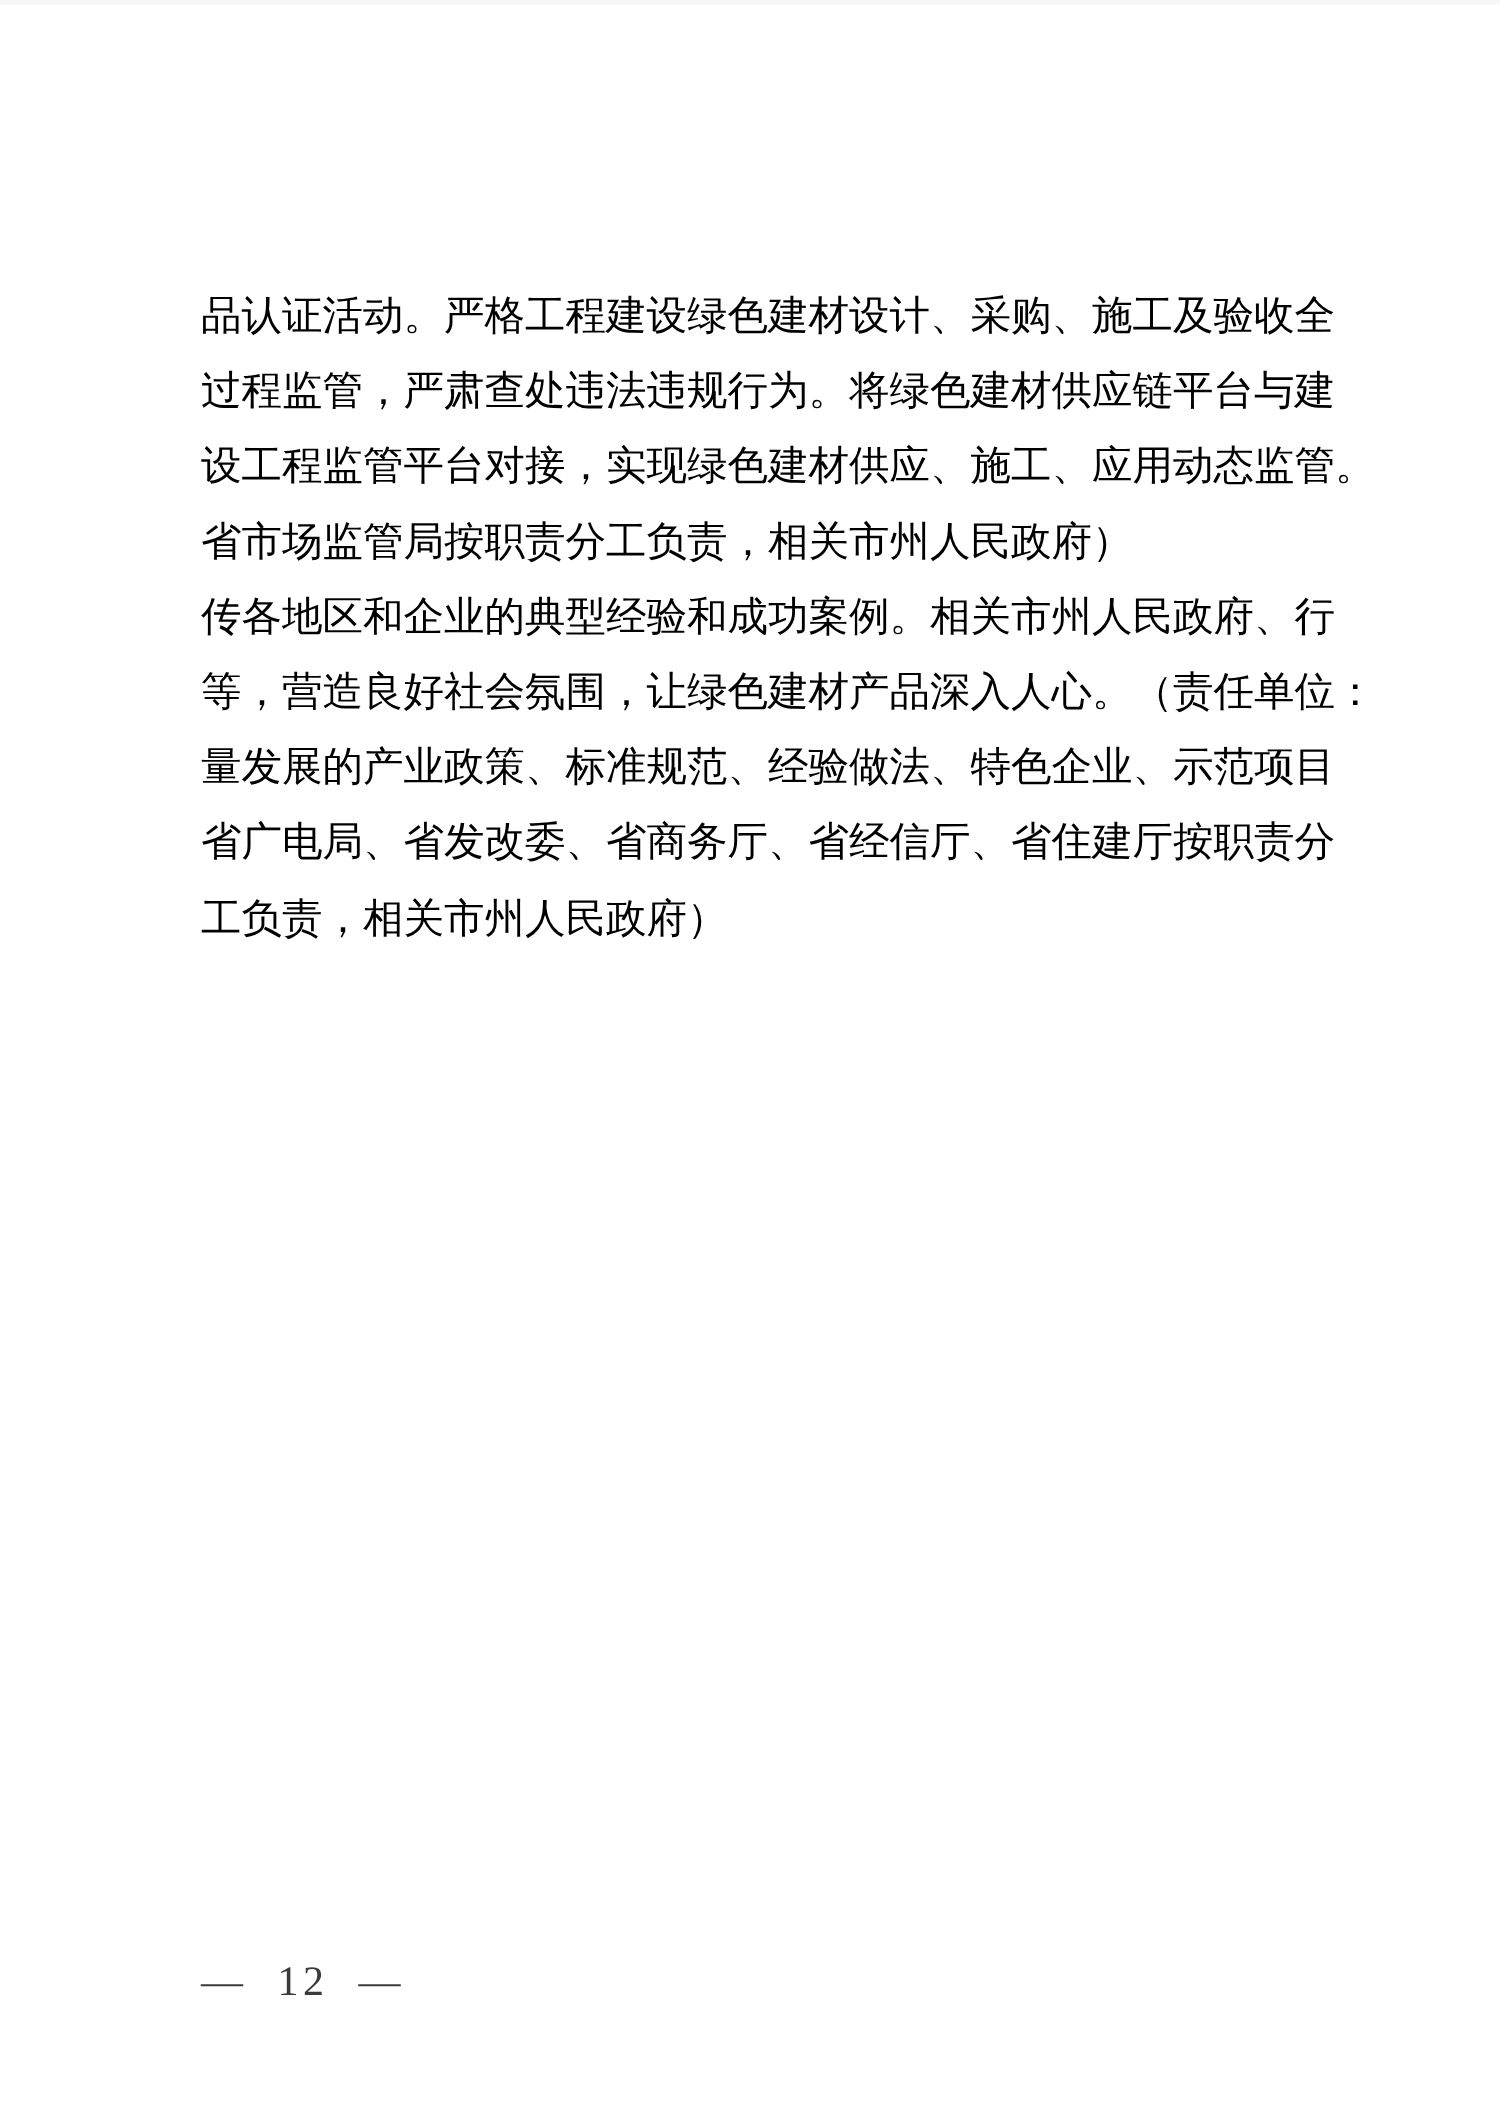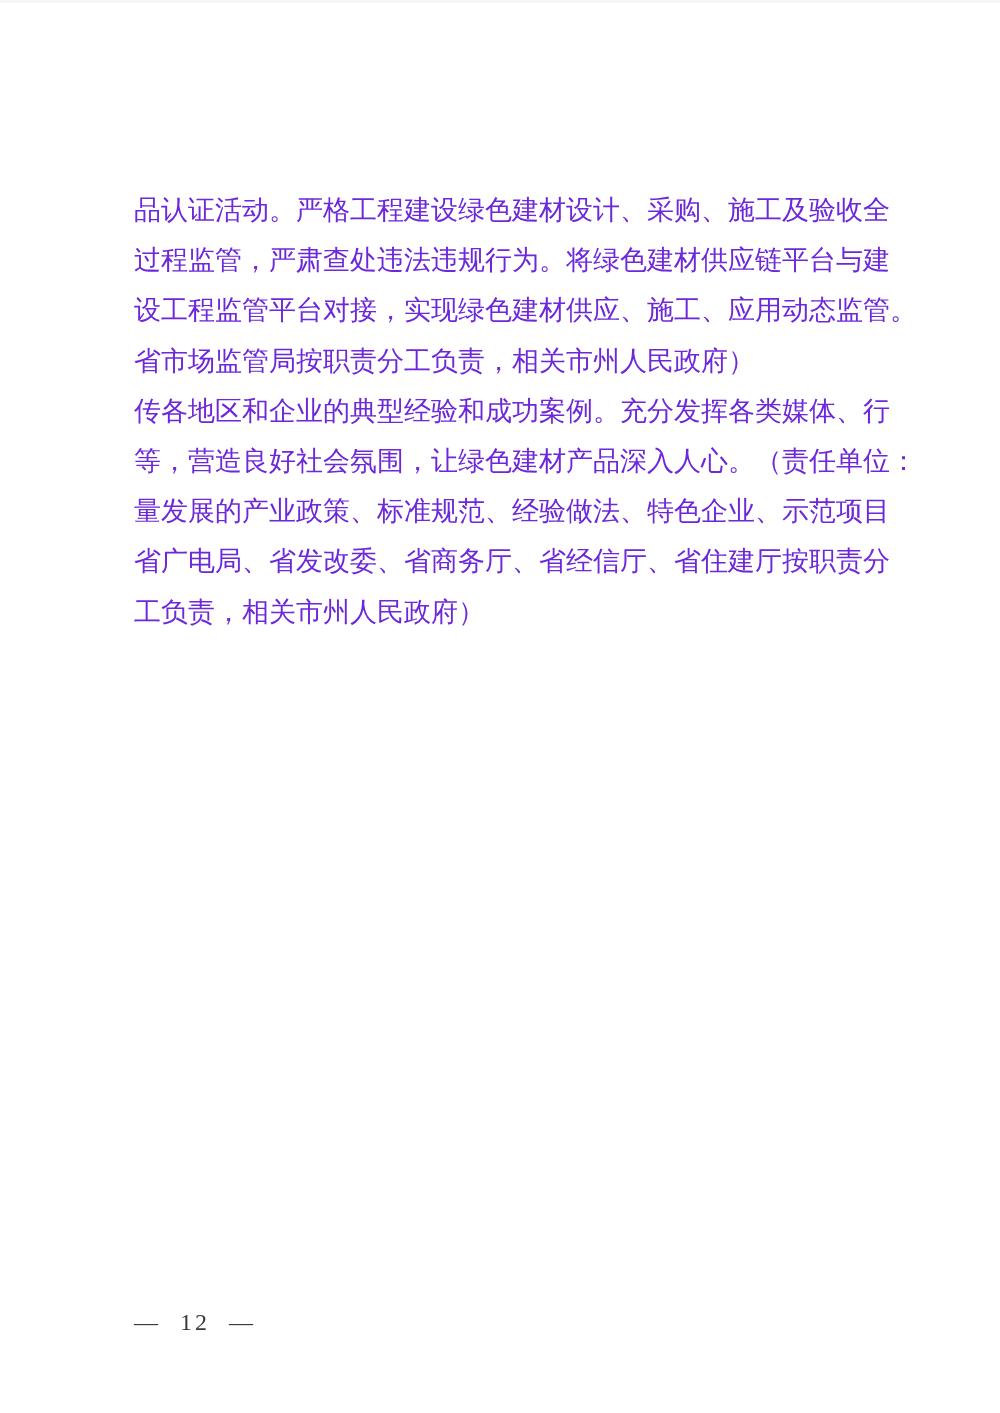--- a/index.html
+++ b/index.html
@@ -20,21 +20,21 @@
     top: 0; left: 0;
     width: 100%;
     height: 3px;
     background: #f6f6f7;
   }
   .doc-body {
     position: absolute;
     left: 134px;
     top: 185px;
     width: 742px;
-    color: #6d28d9;
+    color: #000000;
     font-size: 27px;
     line-height: 50.2px;
     letter-spacing: 0px;
   }
   .line {
     text-align: justify;
     text-align-last: justify;
     text-justify: inter-character;
     white-space: nowrap;
     height: 50.2px;
@@ -44,38 +44,38 @@
     text-align-last: left;
   }
   .line.indent {
     padding-left: 53px;
   }
   .footer {
     position: absolute;
     left: 134px;
     top: 1305px;
     color: #3a3a3a;
-    font-size: 24px;
+    font-size: 28px;
     line-height: 34px;
     letter-spacing: 3px;
     word-spacing: 10px;
   }
 </style>
 </head>
 <body>
 
 <div class="page">
   <div class="top-edge"></div>
 
   <div class="doc-body">
     <div class="line">品认证活动。严格工程建设绿色建材设计、采购、施工及验收全</div>
     <div class="line">过程监管，严肃查处违法违规行为。将绿色建材供应链平台与建</div>
     <div class="line">设工程监管平台对接，实现绿色建材供应、施工、应用动态监管。</div>
     <div class="line short">省市场监管局按职责分工负责，相关市州人民政府）</div>
-    <div class="line">传各地区和企业的典型经验和成功案例。充分发挥各类媒体、行</div>
+    <div class="line">传各地区和企业的典型经验和成功案例。相关市州人民政府、行</div>
     <div class="line">等，营造良好社会氛围，让绿色建材产品深入人心。（责任单位：</div>
     <div class="line">量发展的产业政策、标准规范、经验做法、特色企业、示范项目</div>
     <div class="line">省广电局、省发改委、省商务厅、省经信厅、省住建厅按职责分</div>
     <div class="line short">工负责，相关市州人民政府）</div>
   </div>
 
   <div class="footer">— 12 —</div>
 </div>
 
 </body></html>

